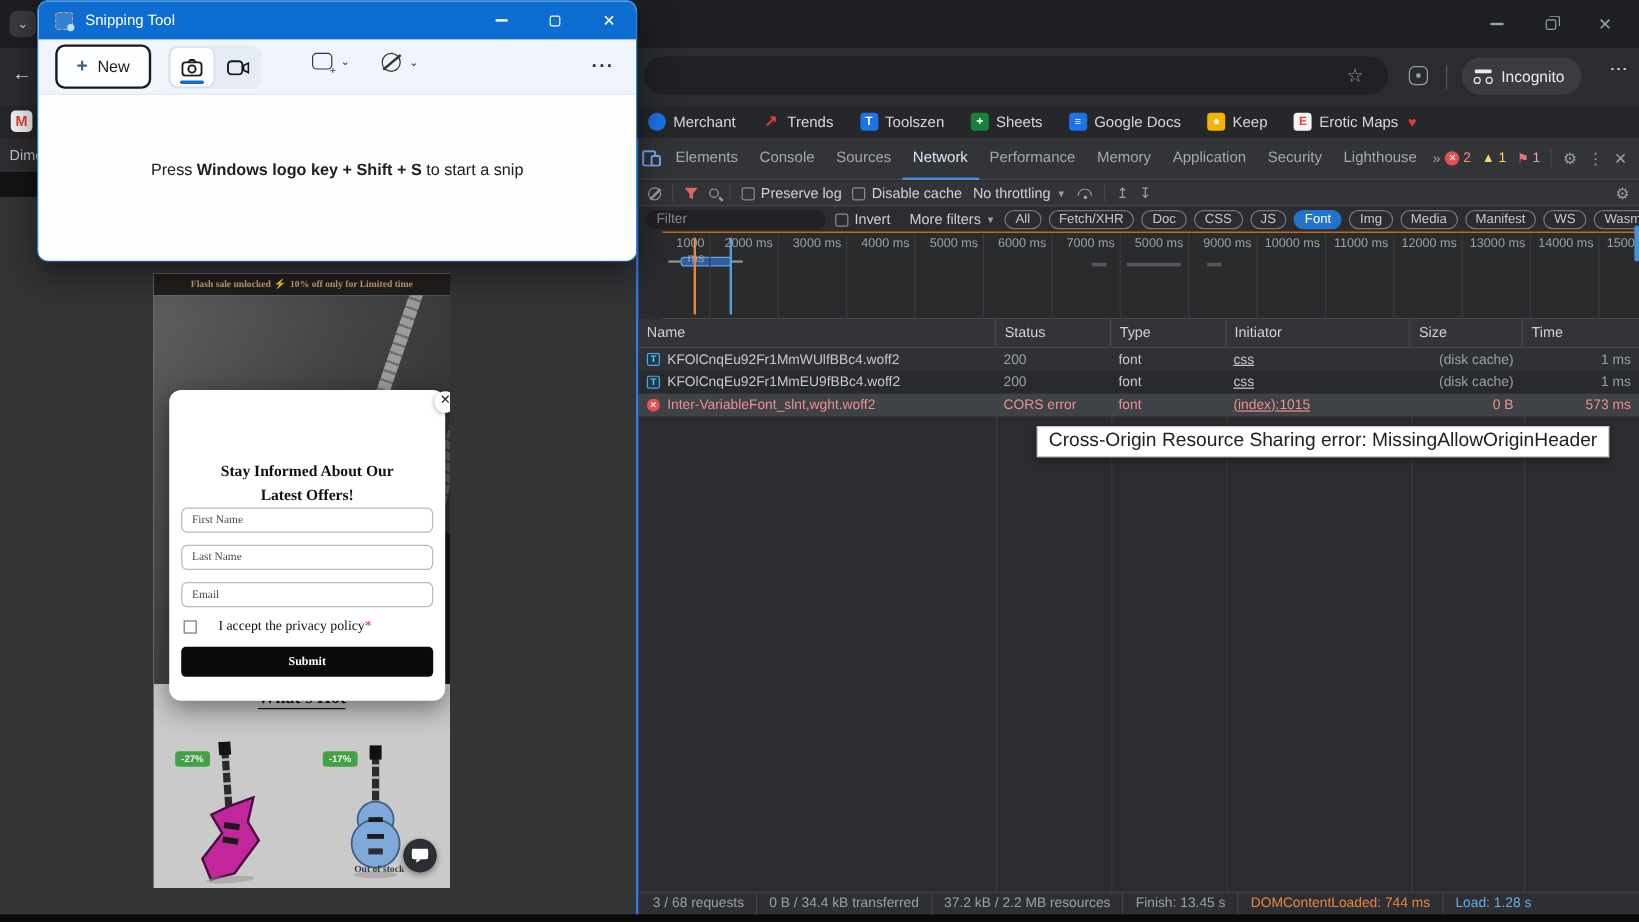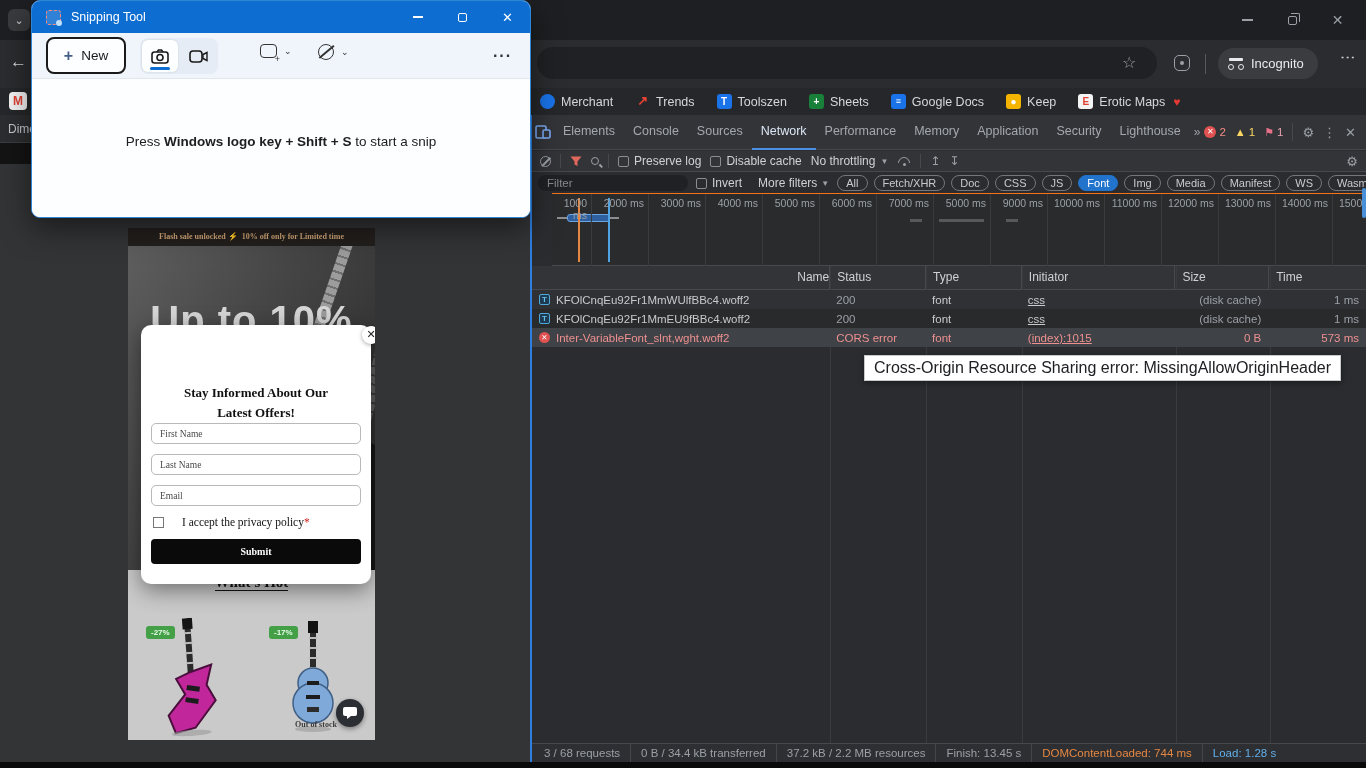--- a/index.html
+++ b/index.html
@@ -285,21 +285,20 @@
   <div class="abs backdrop"></div>
 
   <div class="abs page">
     <div class="pg-banner">
       <span>Flash sale unlocked</span><span class="bolt">⚡</span><span>10% off only for Limited time</span>
     </div>
     <div class="hero">
       <div class="neck1"></div>
       <div class="neck2"></div>
       <div class="gbody"></div>
-      <div class="hero-title">Up to 10%</div>
     </div>
     <div class="whats-hot"><span>What's Hot</span></div>
 
     <div class="disc-badge badge1">-27%</div>
     <div class="disc-badge badge2">-17%</div>
 
     <svg class="guitar1" width="56" height="118" viewBox="0 0 56 118">
       <rect x="26" y="2" width="6" height="58" fill="#2a2a2a"></rect>
       <rect x="24" y="0" width="10" height="11" fill="#141414"></rect>
       <rect x="25" y="14" width="8" height="2" fill="#bbb"></rect>
@@ -518,21 +517,21 @@
         <div class="tickcell" style="left: 439px; width: 57px;">9000 ms</div>
         <div class="tickcell" style="left: 496px; width: 57px;">10000 ms</div>
         <div class="tickcell" style="left: 553px; width: 57px;">11000 ms</div>
         <div class="tickcell" style="left: 610px; width: 57px;">12000 ms</div>
         <div class="tickcell" style="left: 667px; width: 57px;">13000 ms</div>
         <div class="tickcell" style="left: 724px; width: 57px;">14000 ms</div>
         <div class="tickcell" style="left: 781px; width: 57px;">15000 ms</div>
       </div>
 
     <div class="net-header" id="net-header">
-        <div class="nh-cell" style="width: 298px; text-align: right;">Name</div>
+        <div class="nh-cell" style="width: 298px;">Name</div>
         <div class="nh-cell" style="width: 96px;">Status</div>
         <div class="nh-cell" style="width: 96px;">Type</div>
         <div class="nh-cell" style="width: 154px;">Initiator</div>
         <div class="nh-cell" style="width: 94px;">Size</div>
         <div class="nh-cell" style="width: 98px;">Time</div>
       </div>
     <div id="grid-cols">
         <div class="gridline" style="left: 298px;"></div>
         <div class="gridline" style="left: 394px;"></div>
         <div class="gridline" style="left: 490px;"></div>

